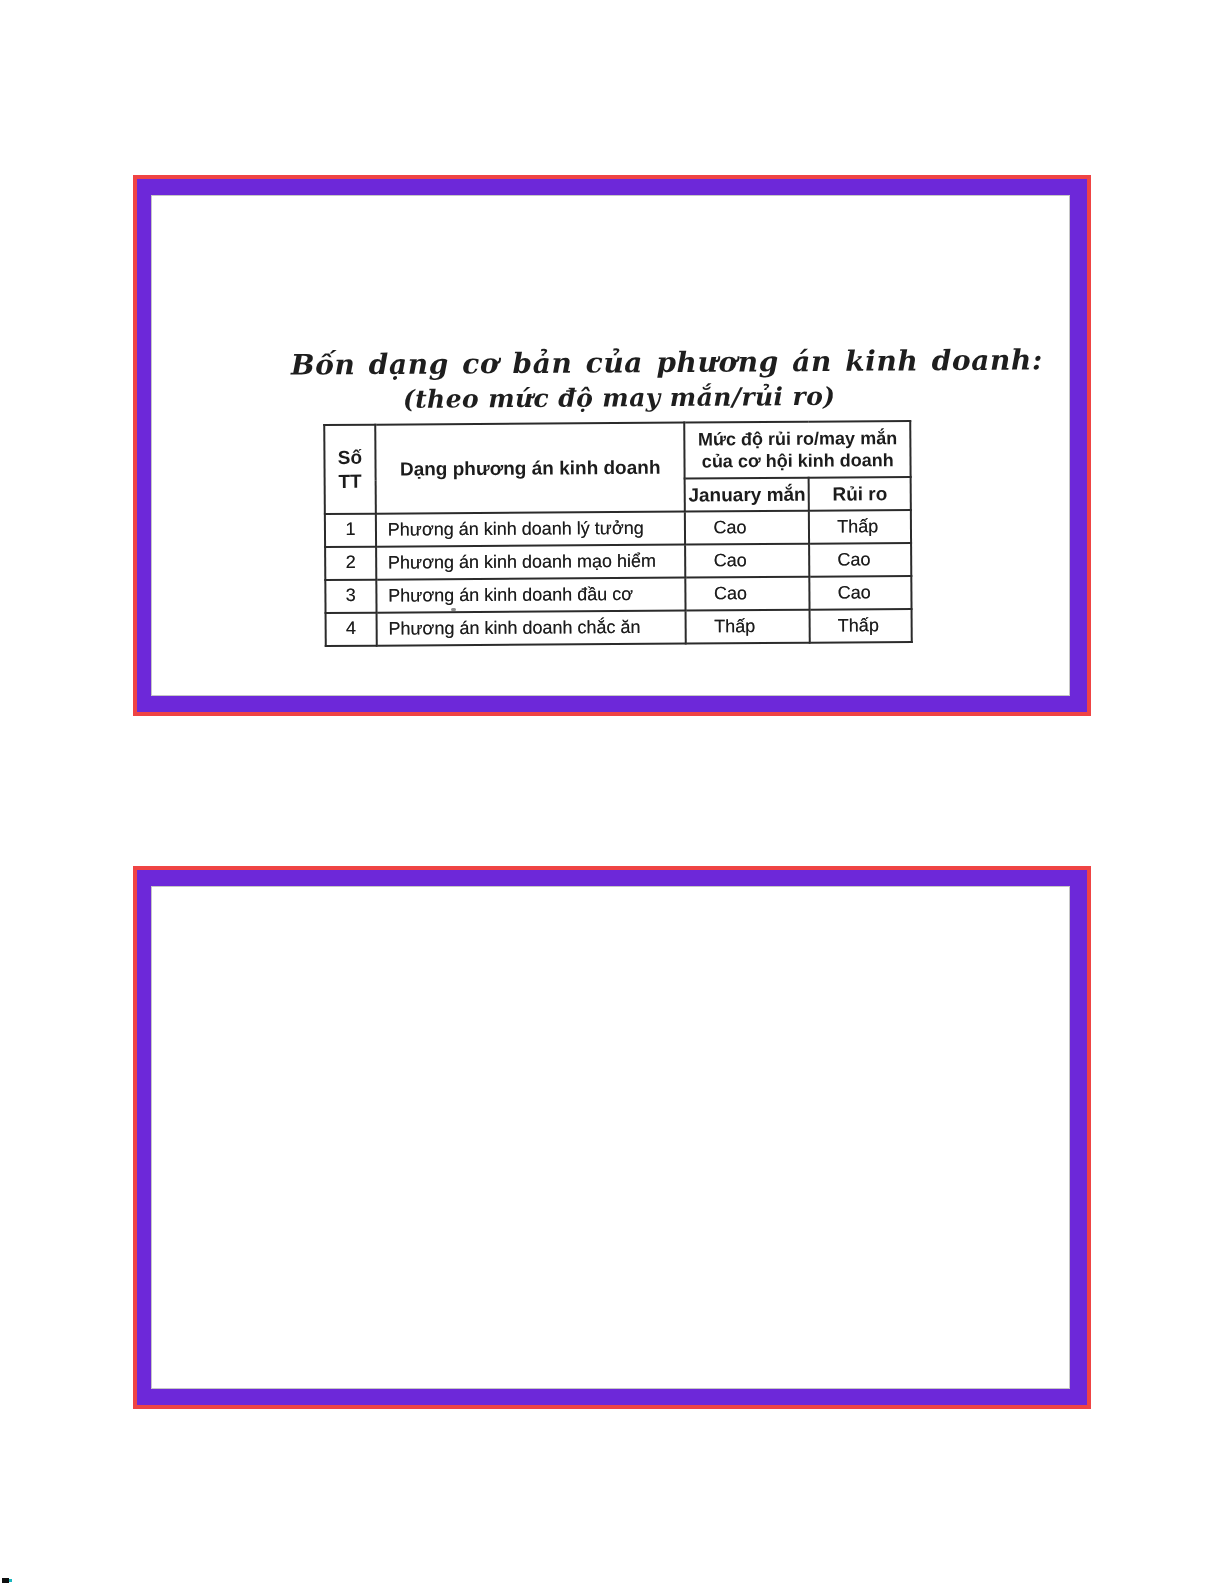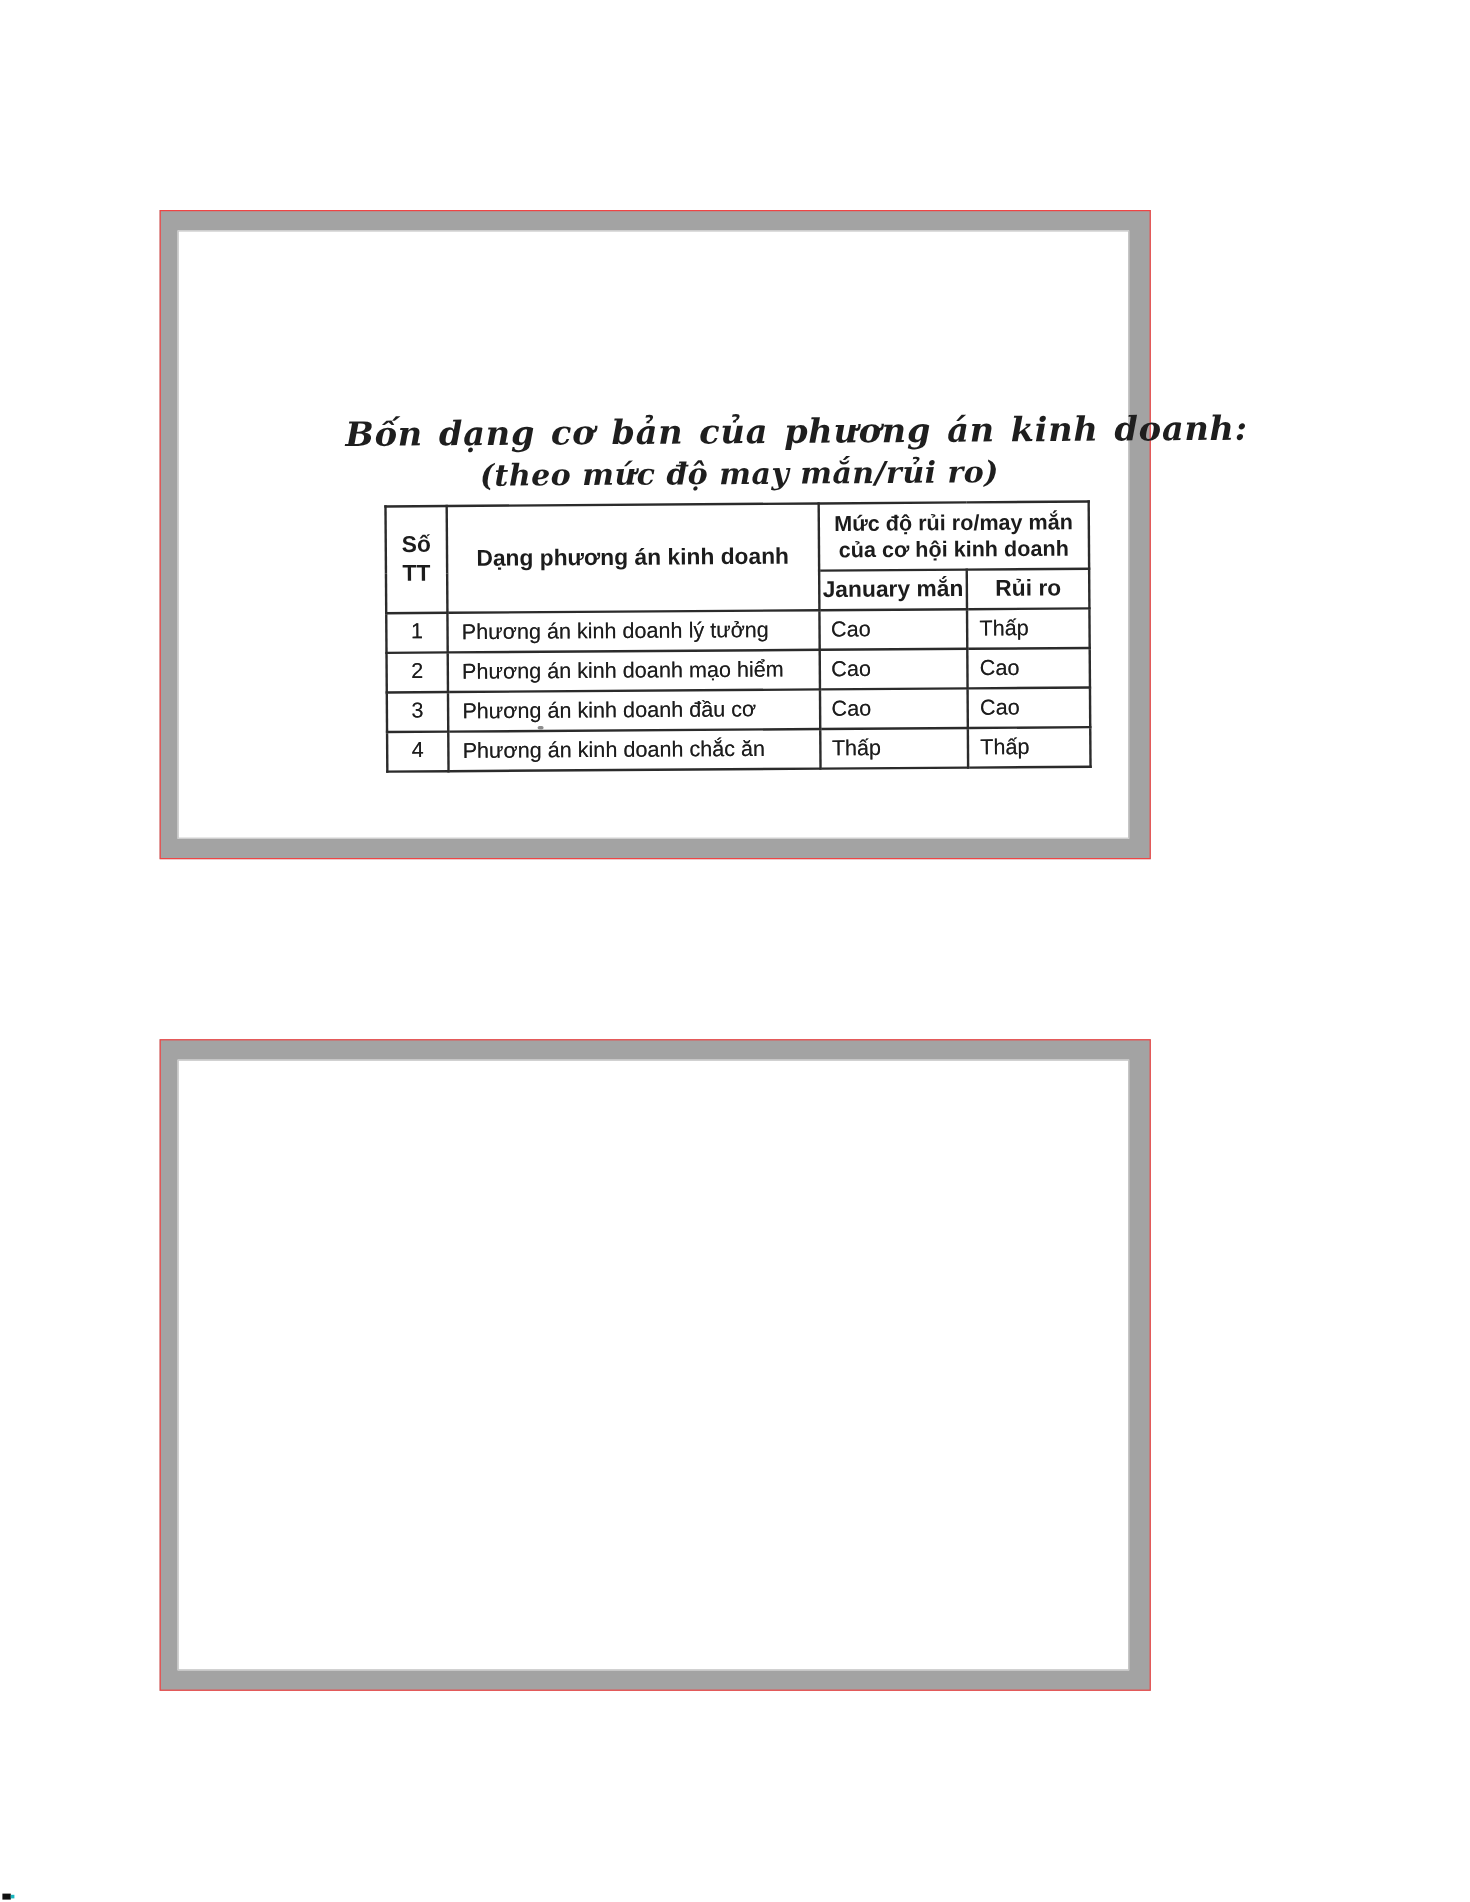--- a/index.html
+++ b/index.html
@@ -9,23 +9,23 @@
     position: relative;
     font-family: "Liberation Sans", sans-serif;
     overflow: hidden;
   }
   .page { position: absolute; inset: 0; background: #ffffff; }
 
   
   .slide {
     position: absolute;
     left: 133px;
-    width: 826px;
-    background: #a3a3a3;
-    border: 1px solid #ef4444;
+    width: 958px;
+    background: #6d28d9;
+    border: 4px solid #ef4444;
   }
   .slide-1 { top: 175px; height: 541px; }
   .slide-2 { top: 866px; height: 543px; }
   .slide-inner {
     position: absolute;
     left: 14px; top: 16px; right: 17px; bottom: 16px;
     background: #ffffff;
     border: 1px solid #c6c6c6;
   }
 
@@ -74,21 +74,21 @@
   }
   .plan-table .group-th { font-size: 18px; }
   .plan-table td {
     font-size: 18px;
     vertical-align: bottom;
     padding-bottom: 5px;
     text-shadow: 0 0 0.5px rgba(20,20,20,0.65);
   }
   .plan-table td.no-cell { text-align: center; vertical-align: middle; padding-bottom: 2px; }
   .plan-table td.plan-cell { padding-left: 11px; }
-  .plan-table td.val-cell { padding-left: 9px; margin-left: 18px; }
+  .plan-table td.val-cell { padding-left: 27px; margin-left: 18px; }
   tr.hrow-1 { height: 56px; }
   tr.hrow-2 { height: 33px; }
   tr.drow   { height: 33px; }
 
   
   .speck-1 {
     position: absolute; left: 299px; top: 412px;
     width: 5px; height: 3px; background: #8d8d8d; border-radius: 2px;
   }
   .corner-mark {

